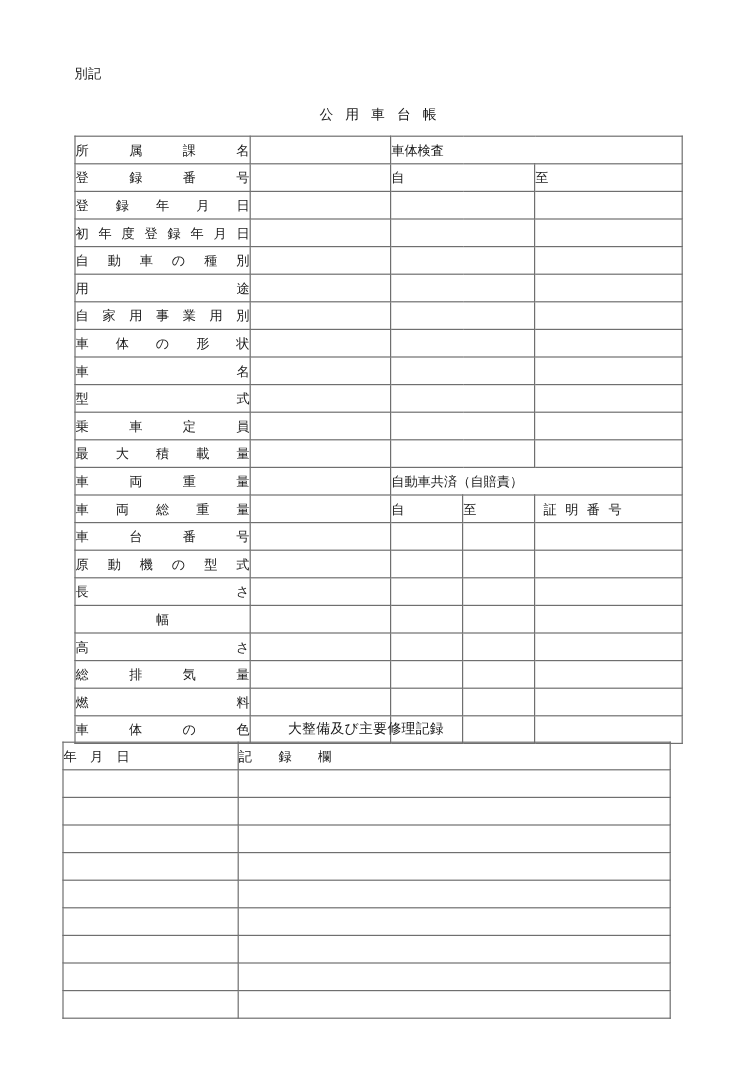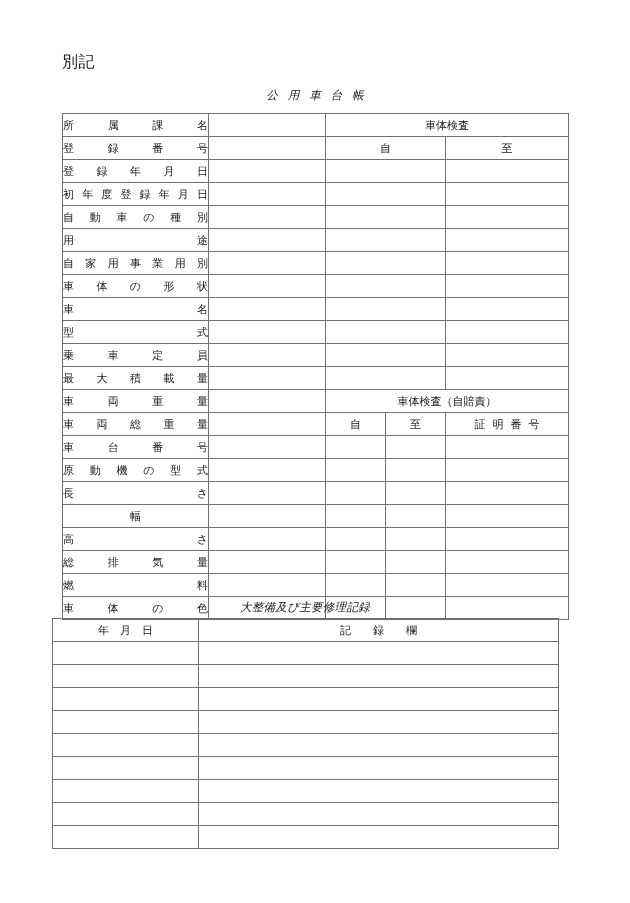--- a/index.html
+++ b/index.html
@@ -21,33 +21,32 @@
     left: 0; top: 0;
     width: 630px;
     height: 903px;
   }
 
   
   .doc-head {
     position: absolute;
     left: 62px;
     top: 52px;
-    font-size: 16px;
+    font-size: 11px;
     line-height: 19px;
     letter-spacing: 0.4px;
   }
   .doc-head div { white-space: nowrap; }
 
   
   .caption {
     position: absolute;
     font-size: 11.5px;
     text-align: center;
     white-space: nowrap;
-    font-style: italic;
   }
   #main-caption {
     left: 0; top: 88px; width: 630px;
     letter-spacing: 10px;
     text-indent: 10px;
   }
   #sub-caption {
     left: 0; top: 600px; width: 528px;
     letter-spacing: 0.3px;
     padding-left: 41px;
@@ -78,21 +77,21 @@
   }
   .lbl .just {
     display: flex;
     justify-content: space-between;
     width: 100%;
   }
   .lbl .just span { display: inline-block; }
   .lbl.center {
     text-align: center;
   }
-  .ctr { text-align: center; white-space: nowrap; }
+  .ctr { text-align: left; white-space: nowrap; }
   .spread-sm {
     letter-spacing: 7px;
     text-indent: 7px;
   }
 </style>
 </head>
 <body>
 
 <div class="page">
 
@@ -275,21 +274,21 @@
         <tr>
           <td class="lbl">
             <div class="just">
               <span>車</span>
               <span>両</span>
               <span>重</span>
               <span>量</span>
             </div>
           </td>
           <td></td>
-          <td colspan="3" class="ctr">車体検査（自賠責）</td>
+          <td colspan="3" class="ctr">自動車共済（自賠責）</td>
         </tr>
         <tr>
           <td class="lbl">
             <div class="just">
               <span>車</span>
               <span>両</span>
               <span>総</span>
               <span>重</span>
               <span>量</span>
             </div>

